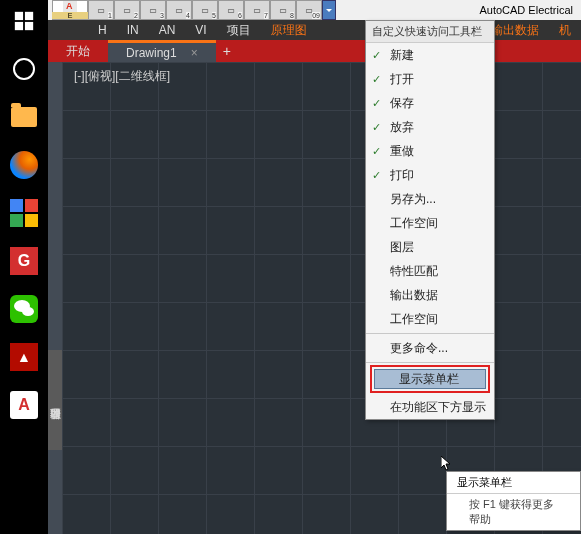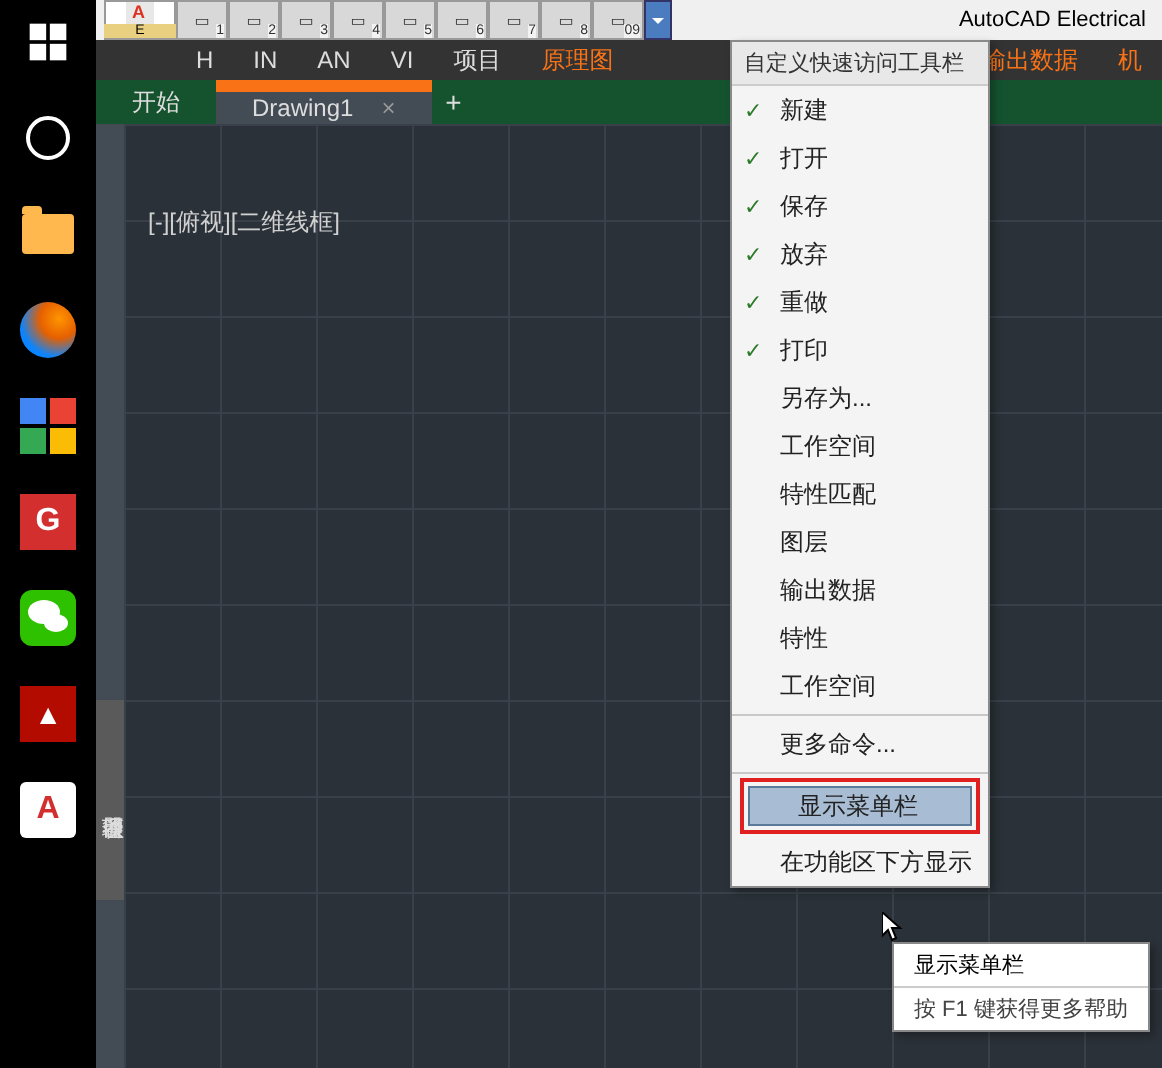--- a/index.html
+++ b/index.html
@@ -24,41 +24,41 @@
 .app-icon-bot { font-size:7px; background:#e8d080; width:36px; text-align:center; }
 .qat { display:flex; align-items:center; height:20px; }
 .qat-btn { width:26px; height:20px; background:#d8d8d8; border:1px solid #999; display:flex; align-items:center; justify-content:center; font-size:8px; color:#333; position:relative; }
 .qat-btn .num { position:absolute; right:1px; bottom:0; font-size:7px; background:rgba(255,255,255,0.7); }
 .qat-drop { width:14px; height:20px; background:#4a7cbf; border:1px solid #336; display:flex; align-items:center; justify-content:center; }
 .qat-drop::after { content:""; border:3px solid transparent; border-top-color:#fff; margin-top:3px; }
 .title-text { margin-left:auto; margin-right:8px; font-size:11px; color:#000; }
 .menubar { height:20px; background:#333; display:flex; align-items:center; color:#ddd; font-size:12px; }
 .menubar span { padding:0 10px; }
 .menubar .mb-right { color:#f97316; }
-.tabs { height:22px; background:#14532d; display:flex; align-items:center; }
+.tabs { height:22px; background:#b91c1c; display:flex; align-items:center; }
 .tab { height:22px; padding:0 18px; display:flex; align-items:center; color:#ddd; font-size:12px; }
-.tab.active { background:#434b55; border-top:6px solid #f97316; }
+.tab.active { background:#434b55; border-top:3px solid #f97316; }
 .tab.plus { width:22px; padding:0; justify-content:center; font-size:14px; }
 .canvas { position:absolute; left:14px; top:62px; right:0; bottom:0; background:#2a3138;
   background-image:linear-gradient(#394049 1px,transparent 1px),linear-gradient(90deg,#394049 1px,transparent 1px);
   background-size:48px 48px; }
-.view-label { position:absolute; top:6px; left:12px; color:#d0d0d0; font-size:12px;margin-top:35px; }
+.view-label { position:absolute; top:6px; left:12px; color:#d0d0d0; font-size:12px; }
 .side-tab { position:absolute; left:0; top:350px; width:14px; height:100px; background:#5a5a5a; color:#ddd; font-size:11px; writing-mode:vertical-rl; display:flex; align-items:center; justify-content:center; }
 .dropdown { position:absolute; left:365px; top:20px; width:130px; background:#f4f4f4; border:1px solid #8a8a8a; box-shadow:2px 2px 4px rgba(0,0,0,0.3); }
 .dd-header { background:#e8e8e8; border-bottom:1px solid #ccc; padding:3px 6px; font-size:11px; color:#333; }
 .dd-item { display:flex; align-items:center; height:24px; font-size:12px; color:#222; padding-left:6px; }
 .dd-check { width:18px; color:#2a7a2a; font-size:11px; }
 .dd-sep { height:1px; background:#c8c8c8; margin:2px 0; }
 .dd-highlight { border:2px solid #e02020; margin:2px 4px; padding:2px 0; }
 .dd-highlight .dd-item { background:#a8bdd4; border:1px solid #5a7a9a; margin:0 2px; height:20px; }
 .cursor { position:absolute; width:12px; height:16px; left:441px; top:456px; pointer-events:none; }
 .cursor svg { width:12px; height:16px; }
 .tooltip { position:absolute; left:446px; top:471px; background:#fff; border:1px solid #888; box-shadow:2px 2px 4px rgba(0,0,0,0.3); font-size:11px; }
 .tooltip .tt-t { padding:3px 10px; border-bottom:1px solid #ccc; }
-.tooltip .tt-h { padding:3px 10px; color:#444; }
+.tooltip .tt-h { padding:3px 22px; color:#444; }
 svg.win-icon { width:22px; height:22px; }
 .tb-folder { width:26px; height:20px; background:#ffb84d; border-radius:2px; position:relative; }
 .tb-folder::before { content:""; position:absolute; top:-4px; left:0; width:10px; height:4px; background:#ffb84d; border-radius:2px 2px 0 0; }
 .tb-ring { width:22px; height:22px; border:2px solid #fff; border-radius:50%; }
 </style>
 </head>
 <body>
 
 <div class="taskbar">
   <div class="tb-item">
@@ -178,33 +178,29 @@
   <div class="dd-item">
       <span class="dd-check"></span>
       <span>另存为...</span>
     </div>
   <div class="dd-item">
       <span class="dd-check"></span>
       <span>工作空间</span>
     </div>
   <div class="dd-item">
       <span class="dd-check"></span>
+      <span>图层</span>
+    </div>
+  <div class="dd-item">
+      <span class="dd-check"></span>
       <span>特性匹配</span>
     </div>
   <div class="dd-item">
       <span class="dd-check"></span>
-      <span>图层</span>
-    </div>
-  <div class="dd-item">
-      <span class="dd-check"></span>
       <span>输出数据</span>
-    </div>
-  <div class="dd-item">
-      <span class="dd-check"></span>
-      <span>特性</span>
     </div>
   <div class="dd-item">
       <span class="dd-check"></span>
       <span>工作空间</span>
     </div>
   <div class="dd-sep"></div>
   <div class="dd-item">
       <span class="dd-check"></span>
       <span>更多命令...</span>
     </div>

